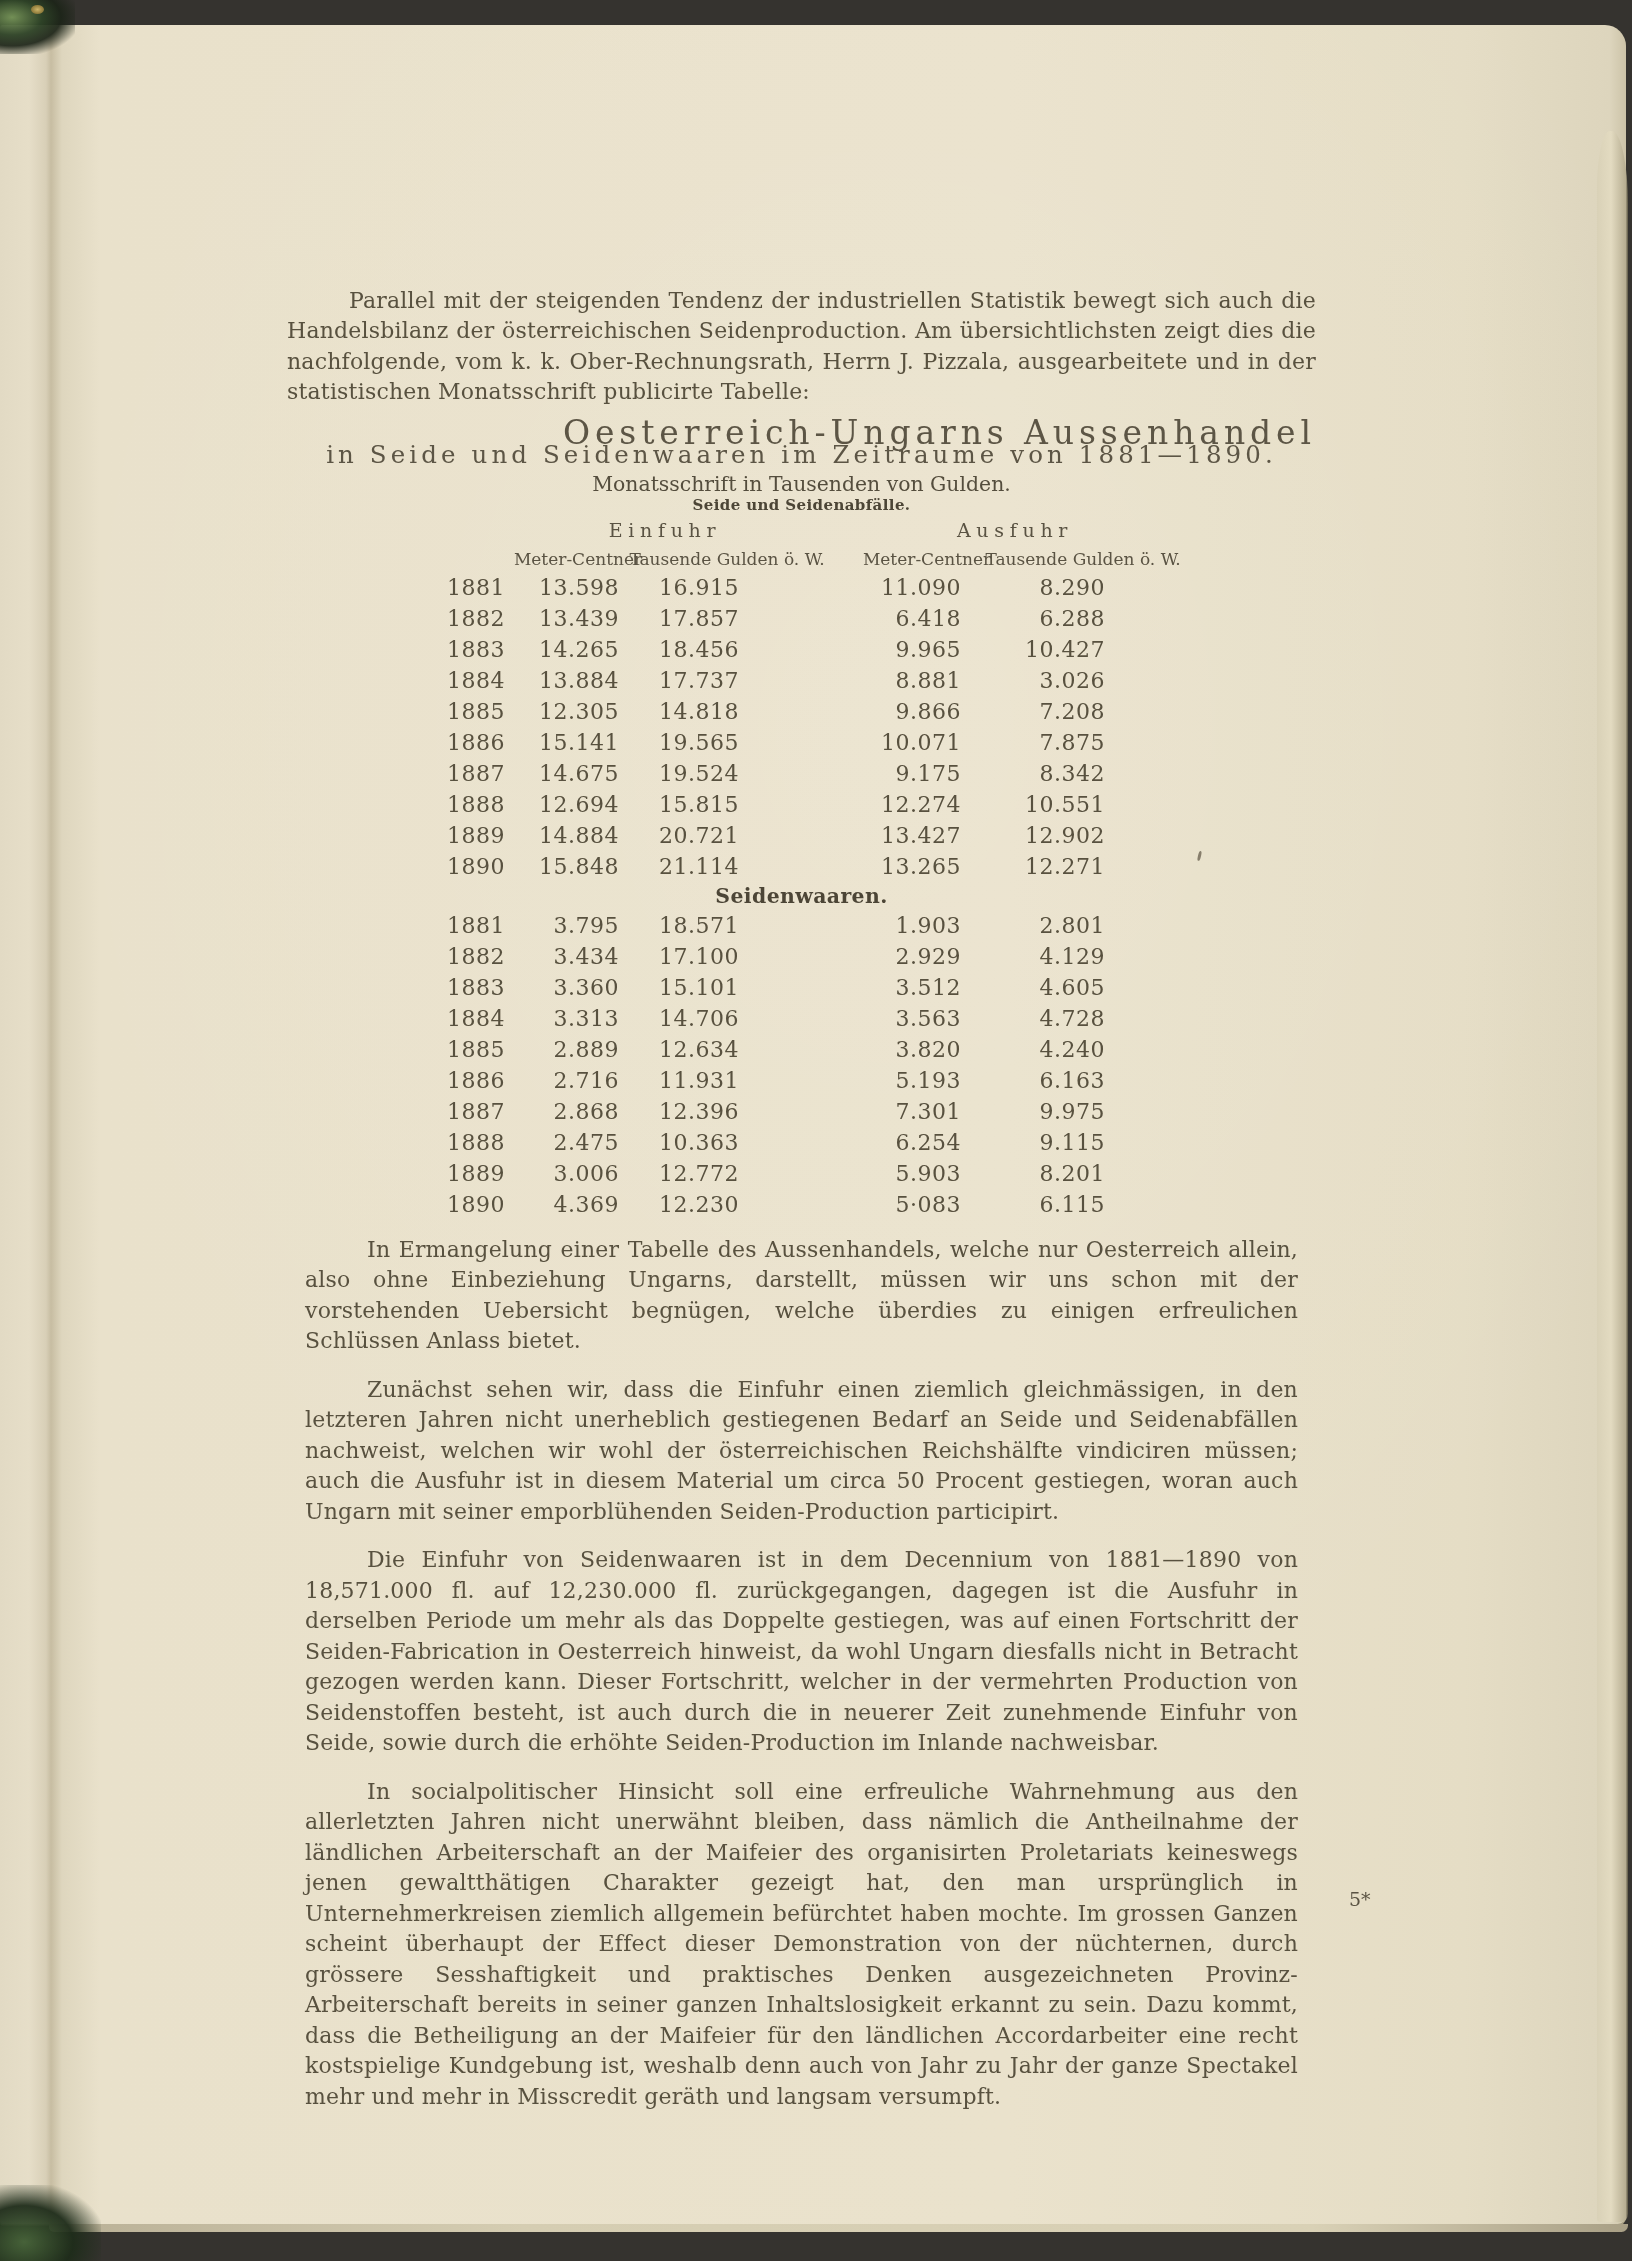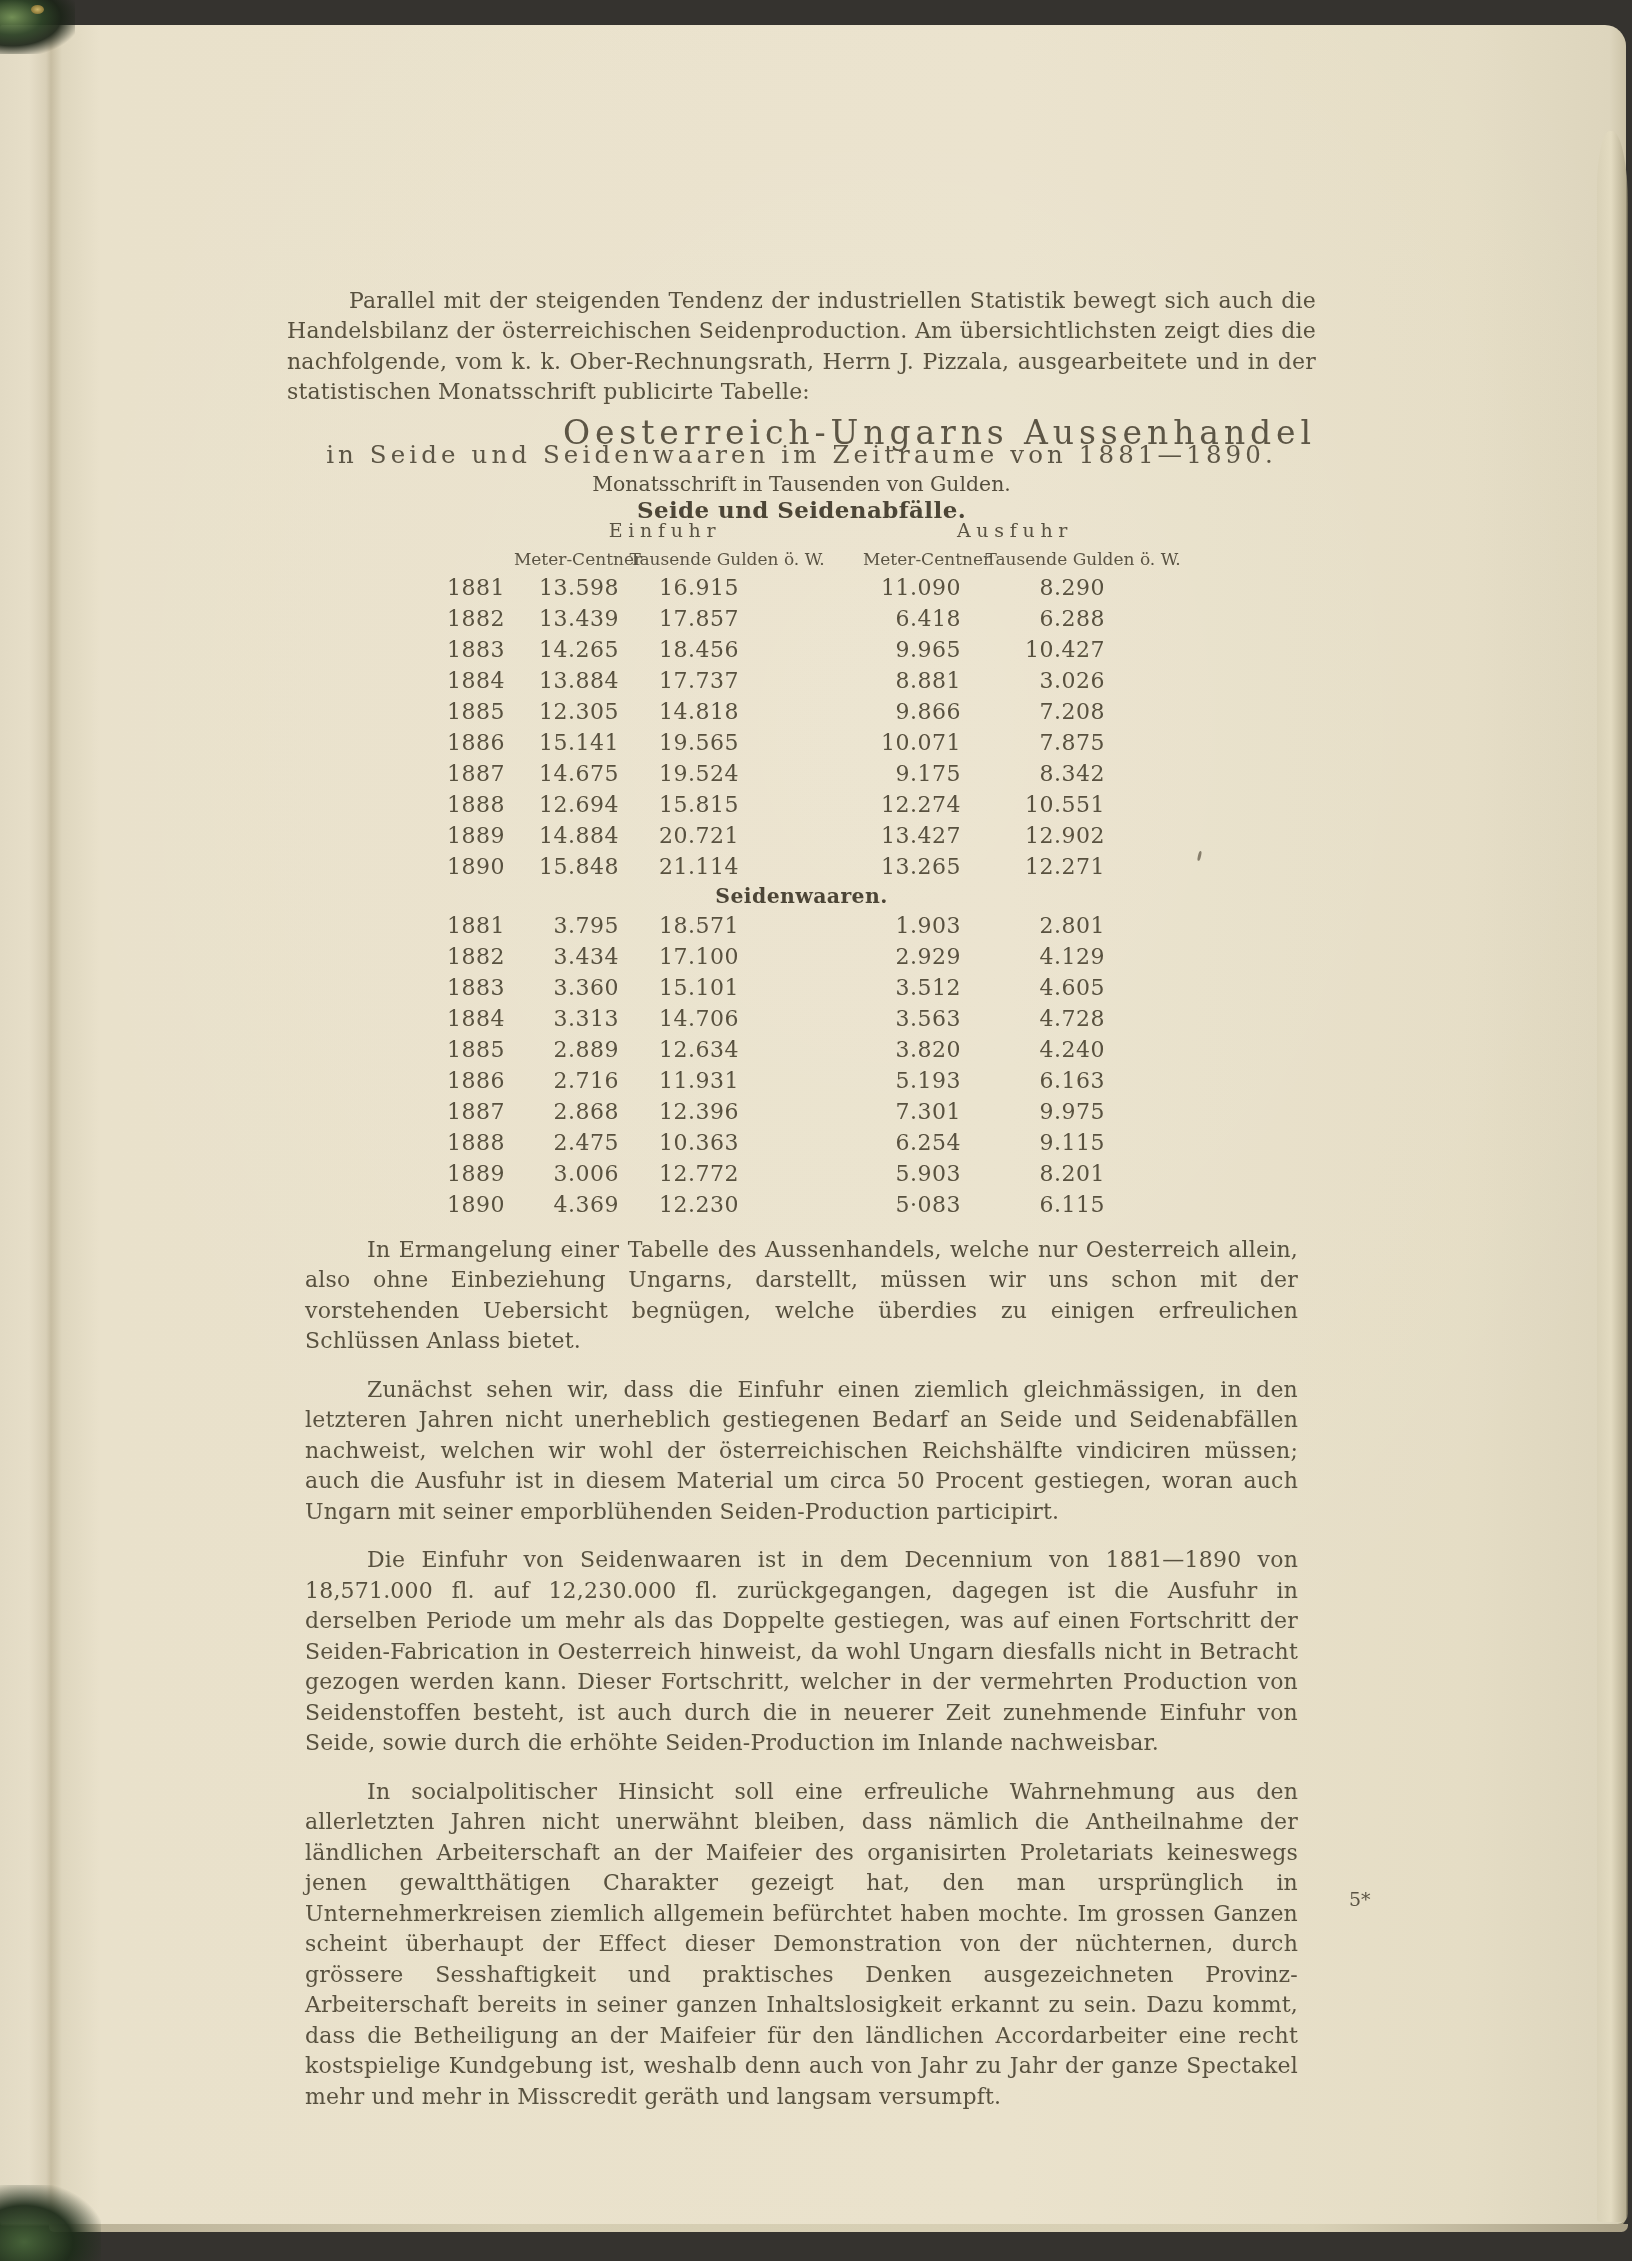--- a/index.html
+++ b/index.html
@@ -53,21 +53,21 @@
     font-size:22px;line-height:30.5px;text-align:justify;text-indent:62px;
     letter-spacing:0.2px;margin:0;
   }
   .para p{margin:18px;text-indent:62px;}
   .intro{top:261px;}
   .bodytext{top:1192px;}
   .hline{position:absolute;left:287px;width:1029px;text-align:center;white-space:nowrap;}
   .h1{top:388px;font-size:33px;letter-spacing:4.9px;color:#5c5545;text-align:right;}
   .h2{top:415px;font-size:24.5px;letter-spacing:4.1px;color:#5c5545;}
   .h3{top:447px;font-size:20.4px;color:#544d3d;}
-  .h4{top:471px;font-size:23px;font-weight:bold;letter-spacing:0.4px;color:#4c4536;}
+  .h4{top:471px;font-size:15px;font-weight:bold;letter-spacing:0.4px;color:#4c4536;}
   
   .tbl{position:absolute;left:447px;top:490px;width:658px;}
   .ghead{position:absolute;top:4px;transform:translateX(-50%);
     font-size:19px;letter-spacing:5.7px;white-space:nowrap;color:#5a5343;}
   .ghead.einfuhr{left:218px;}
   .ghead.ausfuhr{left:568px;}
   .shead{position:absolute;top:34px;transform:translateX(-50%);
     font-size:17px;white-space:nowrap;color:#5a5343;}
   .shead.s0{left:131px;} .shead.s1{left:280px;} .shead.s2{left:480px;} .shead.s3{left:636px;}
   .rows{position:absolute;left:0;width:658px;}

